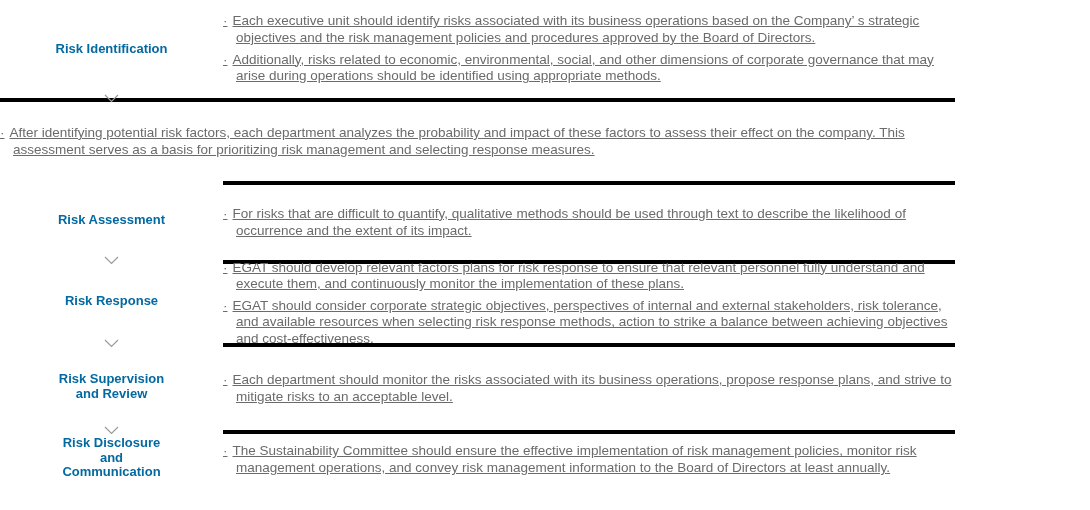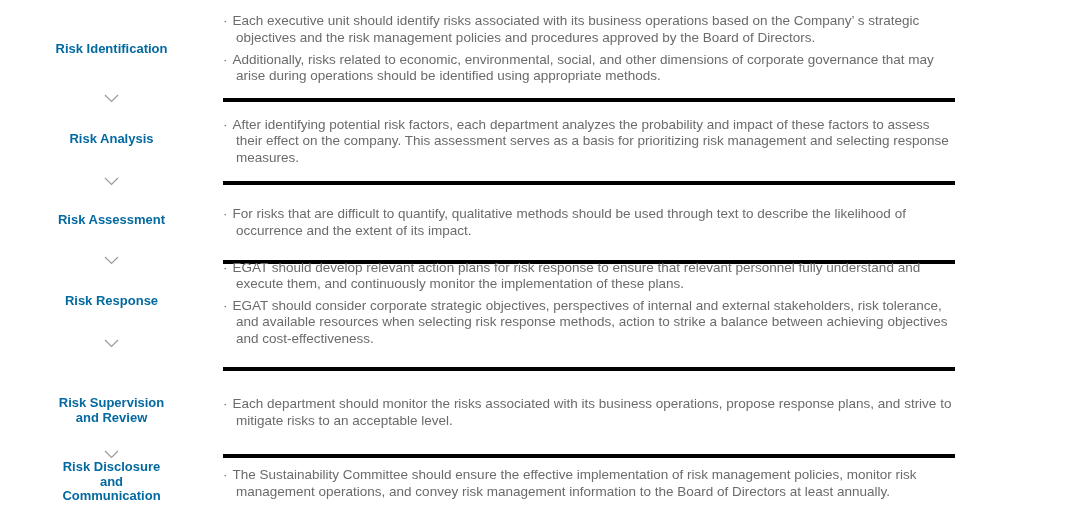--- a/index.html
+++ b/index.html
@@ -22,21 +22,21 @@
     height: 100%;
   }
   .row {
     display: flex;
     flex-direction: row;
   }
   .row:nth-child(1) { height: 98px; }
   .row:nth-child(2) { height: 83px; }
   .row:nth-child(3) { height: 79px; }
   .row:nth-child(4) { height: 83px; }
-  .row:nth-child(5) { height: 87px; margin-top: 24px; }
+  .row:nth-child(5) { height: 87px; }
   .row:nth-child(6) { height: 56px; }
 
   .label-col {
     position: relative;
     width: 223px;
     flex: 0 0 223px;
     display: flex;
     align-items: center;
     justify-content: center;
   }
@@ -68,20 +68,21 @@
   .row + .row .content-col {
     border-top: 4px solid #000000;
   }
   .bullet {
     color: #6b6b6b;
     font-size: 13.5px;
     line-height: 1.23;
     padding-left: 13px;
     text-indent: -13px;
     margin: 2.5px 0;
+    text-decoration: underline;
   }
   .bullet-dot {
     padding-right: 5px;
     color: #6b6b6b;
   }
 </style>
 </head>
 <body>
 
 <div class="page">
@@ -96,28 +97,20 @@
             </svg>
         </div>
       </div>
       <div class="content-col">
         <div class="bullet"><span class="bullet-dot">·</span><span>Each executive unit should identify risks associated with its business operations based on the Company’ s strategic objectives and the risk management policies and procedures approved by the Board of Directors.</span></div>
         <div class="bullet"><span class="bullet-dot">·</span><span>Additionally, risks related to economic, environmental, social, and other dimensions of corporate governance that may arise during operations should be identified using appropriate methods.</span></div>
       </div>
     </div>
 
     <div class="row">
-      <div class="label-col">
-        <div class="step-label">Risk Analysis</div>
-        <div class="chevron">
-          <svg width="15" height="9" viewBox="0 0 15 9">
-              <polyline points="1,1 7.5,7.5 14,1" fill="none" stroke="#9a9a9a" stroke-width="1.2"></polyline>
-            </svg>
-        </div>
-      </div>
       <div class="content-col">
         <div class="bullet"><span class="bullet-dot">·</span><span>After identifying potential risk factors, each department analyzes the probability and impact of these factors to assess their effect on the company. This assessment serves as a basis for prioritizing risk management and selecting response measures.</span></div>
       </div>
     </div>
 
     <div class="row">
       <div class="label-col">
         <div class="step-label">Risk Assessment</div>
         <div class="chevron">
           <svg width="15" height="9" viewBox="0 0 15 9">
@@ -133,21 +126,21 @@
     <div class="row">
       <div class="label-col">
         <div class="step-label">Risk Response</div>
         <div class="chevron">
           <svg width="15" height="9" viewBox="0 0 15 9">
               <polyline points="1,1 7.5,7.5 14,1" fill="none" stroke="#9a9a9a" stroke-width="1.2"></polyline>
             </svg>
         </div>
       </div>
       <div class="content-col">
-        <div class="bullet"><span class="bullet-dot">·</span><span>EGAT should develop relevant action plans for risk response to ensure that relevant personnel fully understand and execute them, and continuously monitor the implementation of these plans.</span></div>
+        <div class="bullet"><span class="bullet-dot">·</span><span>EGAT should develop relevant factors plans for risk response to ensure that relevant personnel fully understand and execute them, and continuously monitor the implementation of these plans.</span></div>
         <div class="bullet"><span class="bullet-dot">·</span><span>EGAT should consider corporate strategic objectives, perspectives of internal and external stakeholders, risk tolerance, and available resources when selecting risk response methods, action to strike a balance between achieving objectives and cost-effectiveness.</span></div>
       </div>
     </div>
 
     <div class="row">
       <div class="label-col">
         <div class="step-label">Risk Supervision and Review</div>
         <div class="chevron">
           <svg width="15" height="9" viewBox="0 0 15 9">
               <polyline points="1,1 7.5,7.5 14,1" fill="none" stroke="#9a9a9a" stroke-width="1.2"></polyline>

